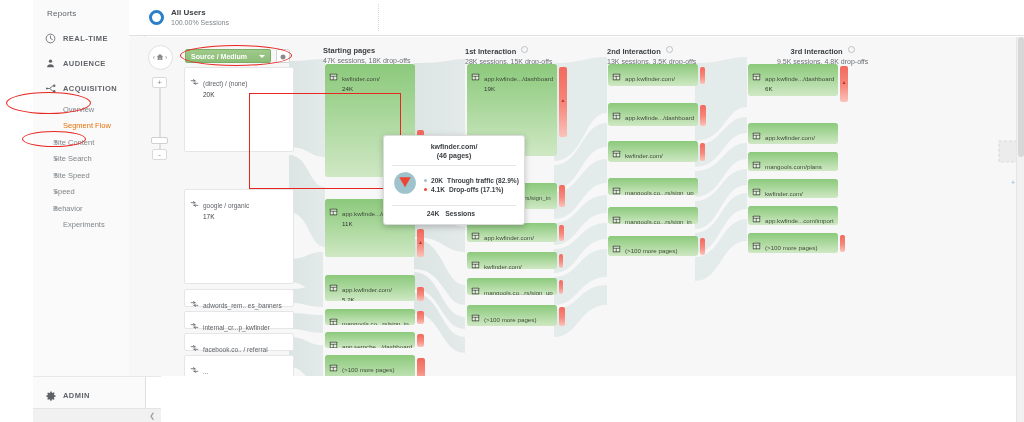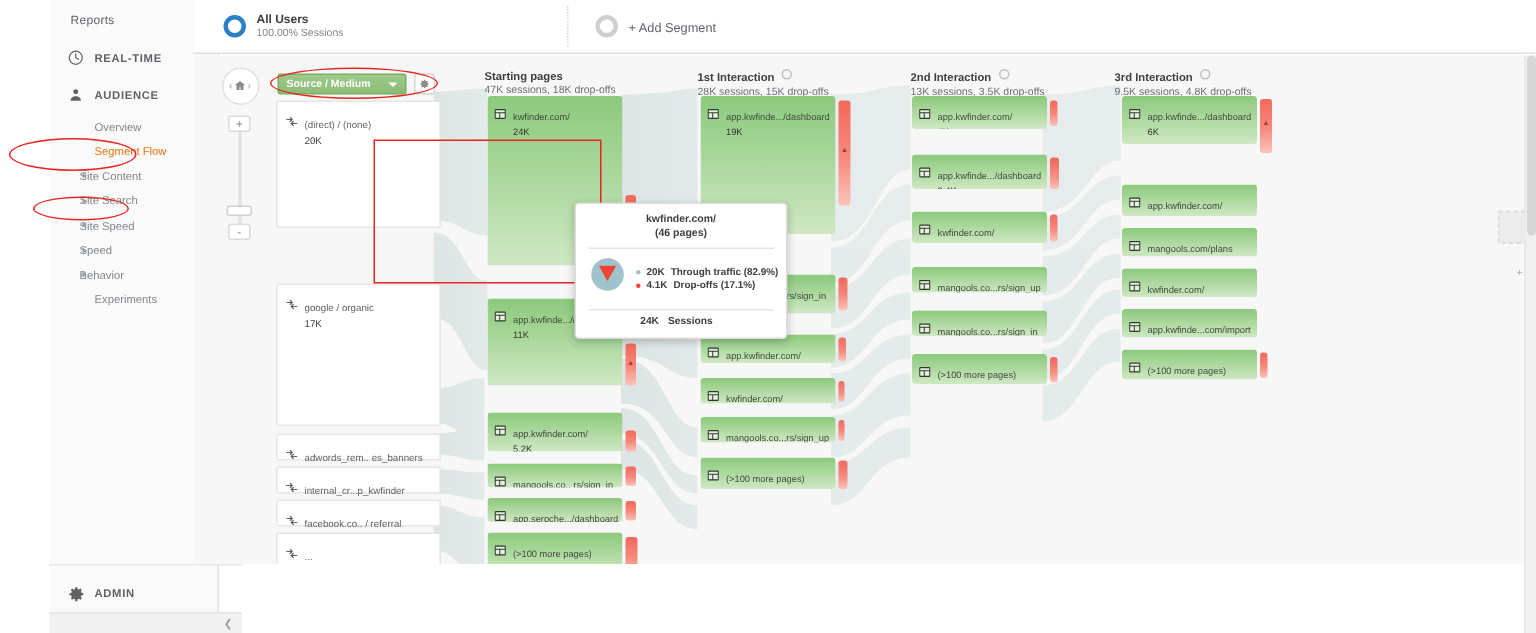--- a/index.html
+++ b/index.html
@@ -217,20 +217,31 @@
     <div class="sb-item">
       <span class="sb-ico">
         <svg width="11" height="11" viewBox="0 0 24 24">
             <circle cx="12" cy="7" r="3.6" fill="#5f6368"></circle>
             <path d="M4.5 20c0-4.1 3.4-6.4 7.5-6.4s7.5 2.3 7.5 6.4z" fill="#5f6368"></path>
           </svg>
       </span>
       <span class="sb-label">AUDIENCE</span>
     </div>
 
+    <div class="sb-item">
+      <span class="sb-ico">
+        <svg width="12" height="11" viewBox="0 0 24 24">
+            <path d="M2 12h7M9 12l7-6M9 12l7 6" fill="none" stroke="#5f6368" stroke-width="2"></path>
+            <circle cx="19" cy="6" r="2.6" fill="#5f6368"></circle>
+            <circle cx="19" cy="18" r="2.6" fill="#5f6368"></circle>
+            <circle cx="3" cy="12" r="2" fill="#5f6368"></circle>
+          </svg>
+      </span>
+      <span class="sb-label">ACQUISITION</span>
+    </div>
 
 
     <div class="sb-sub">
       <span class="sb-slabel">Overview</span>
     </div>
     <div class="sb-sub sel">
       <span class="sb-slabel">Segment Flow</span>
     </div>
     <div class="sb-sub hascaret">
       <span class="sb-caret"></span>
@@ -277,24 +288,20 @@
   <div class="ellipse" style="left:22px; top:131px; width:64px; height:16px;"></div>
 
   <div id="topbar">
     <div class="seg" id="seg-all">
       <span class="seg-ring"></span>
       <span>
         <span class="seg-t1" style="display:block;">All Users</span>
         <span class="seg-t2" style="display:block;">100.00% Sessions</span>
       </span>
     </div>
-    <div class="seg" id="seg-add">
-      <span class="seg-ring grey"></span>
-      <span class="seg-add-label">+ Add Segment</span>
-    </div>
   </div>
 
   <div id="canvas">
     <div id="canvas-inner">
 
       <svg width="895" height="385" style="position:absolute;left:0;top:0;">
         <defs>
           <linearGradient id="lg" x1="0" y1="0" x2="1" y2="0">
             <stop offset="0%" stop-color="#dbe5e4"></stop>
               <stop offset="100%" stop-color="#e2eae9"></stop>
@@ -351,21 +358,21 @@
         <div class="ch-s">47K sessions, 18K drop-offs</div>
       </div>
       <div class="colhead" style="left:336px;">
         <div class="ch-t"><span>1st Interaction</span><span class="ch-info"></span></div>
         <div class="ch-s">28K sessions, 15K drop-offs</div>
       </div>
       <div class="colhead" style="left:478px;">
         <div class="ch-t"><span>2nd Interaction</span><span class="ch-info"></span></div>
         <div class="ch-s">13K sessions, 3.5K drop-offs</div>
       </div>
-      <div class="colhead" style="left:614px;">
+      <div class="colhead" style="left:648px;text-align:center;">
         <div class="ch-t"><span>3rd Interaction</span><span class="ch-info"></span></div>
         <div class="ch-s">9.5K sessions, 4.8K drop-offs</div>
       </div>
 
       <div id="zoomctl">
         <div class="home-btn">
           <span>‹</span>
           <span>
             <svg width="8" height="8" viewBox="0 0 24 24">
                 <path d="M12 3L2 11h3v10h6v-6h2v6h6V11h3z" fill="#8a8a8a"></path>

